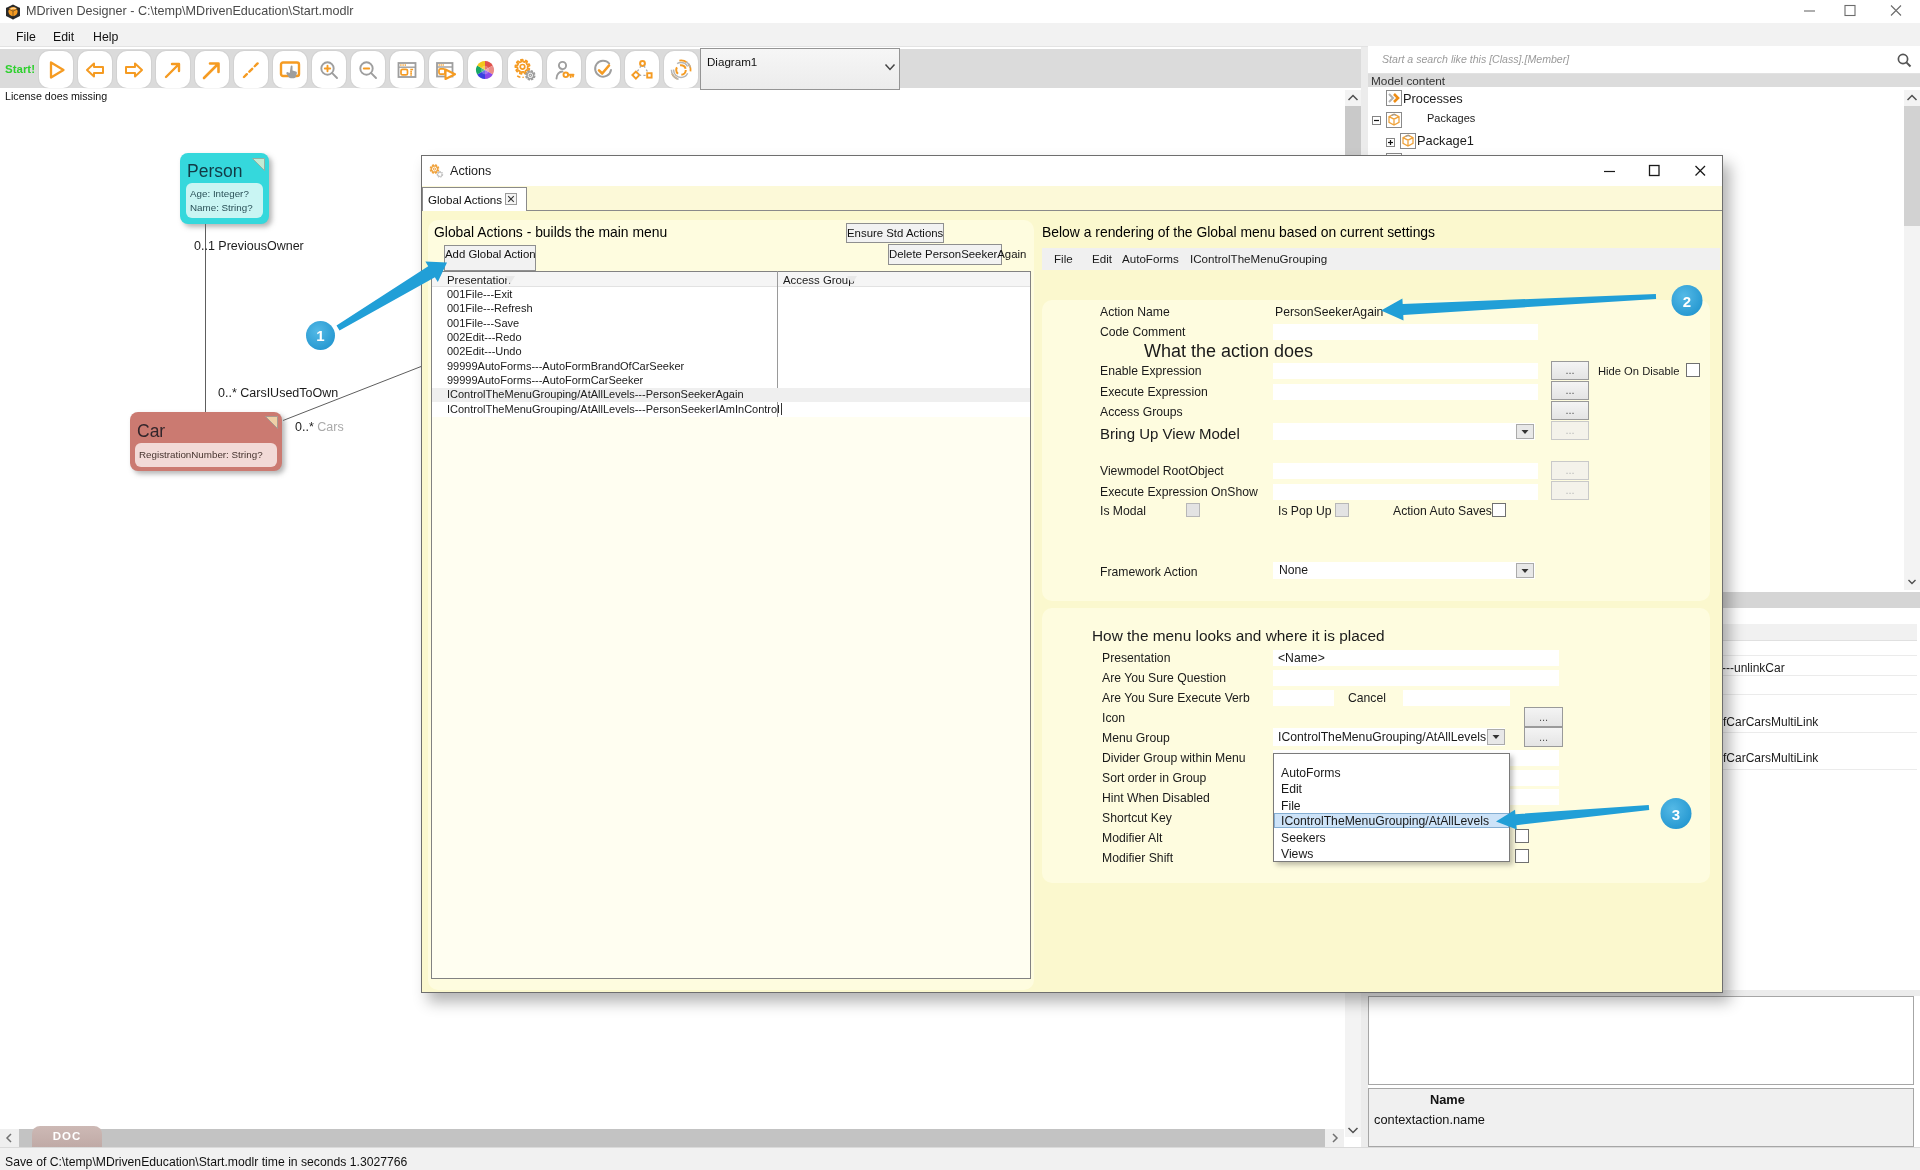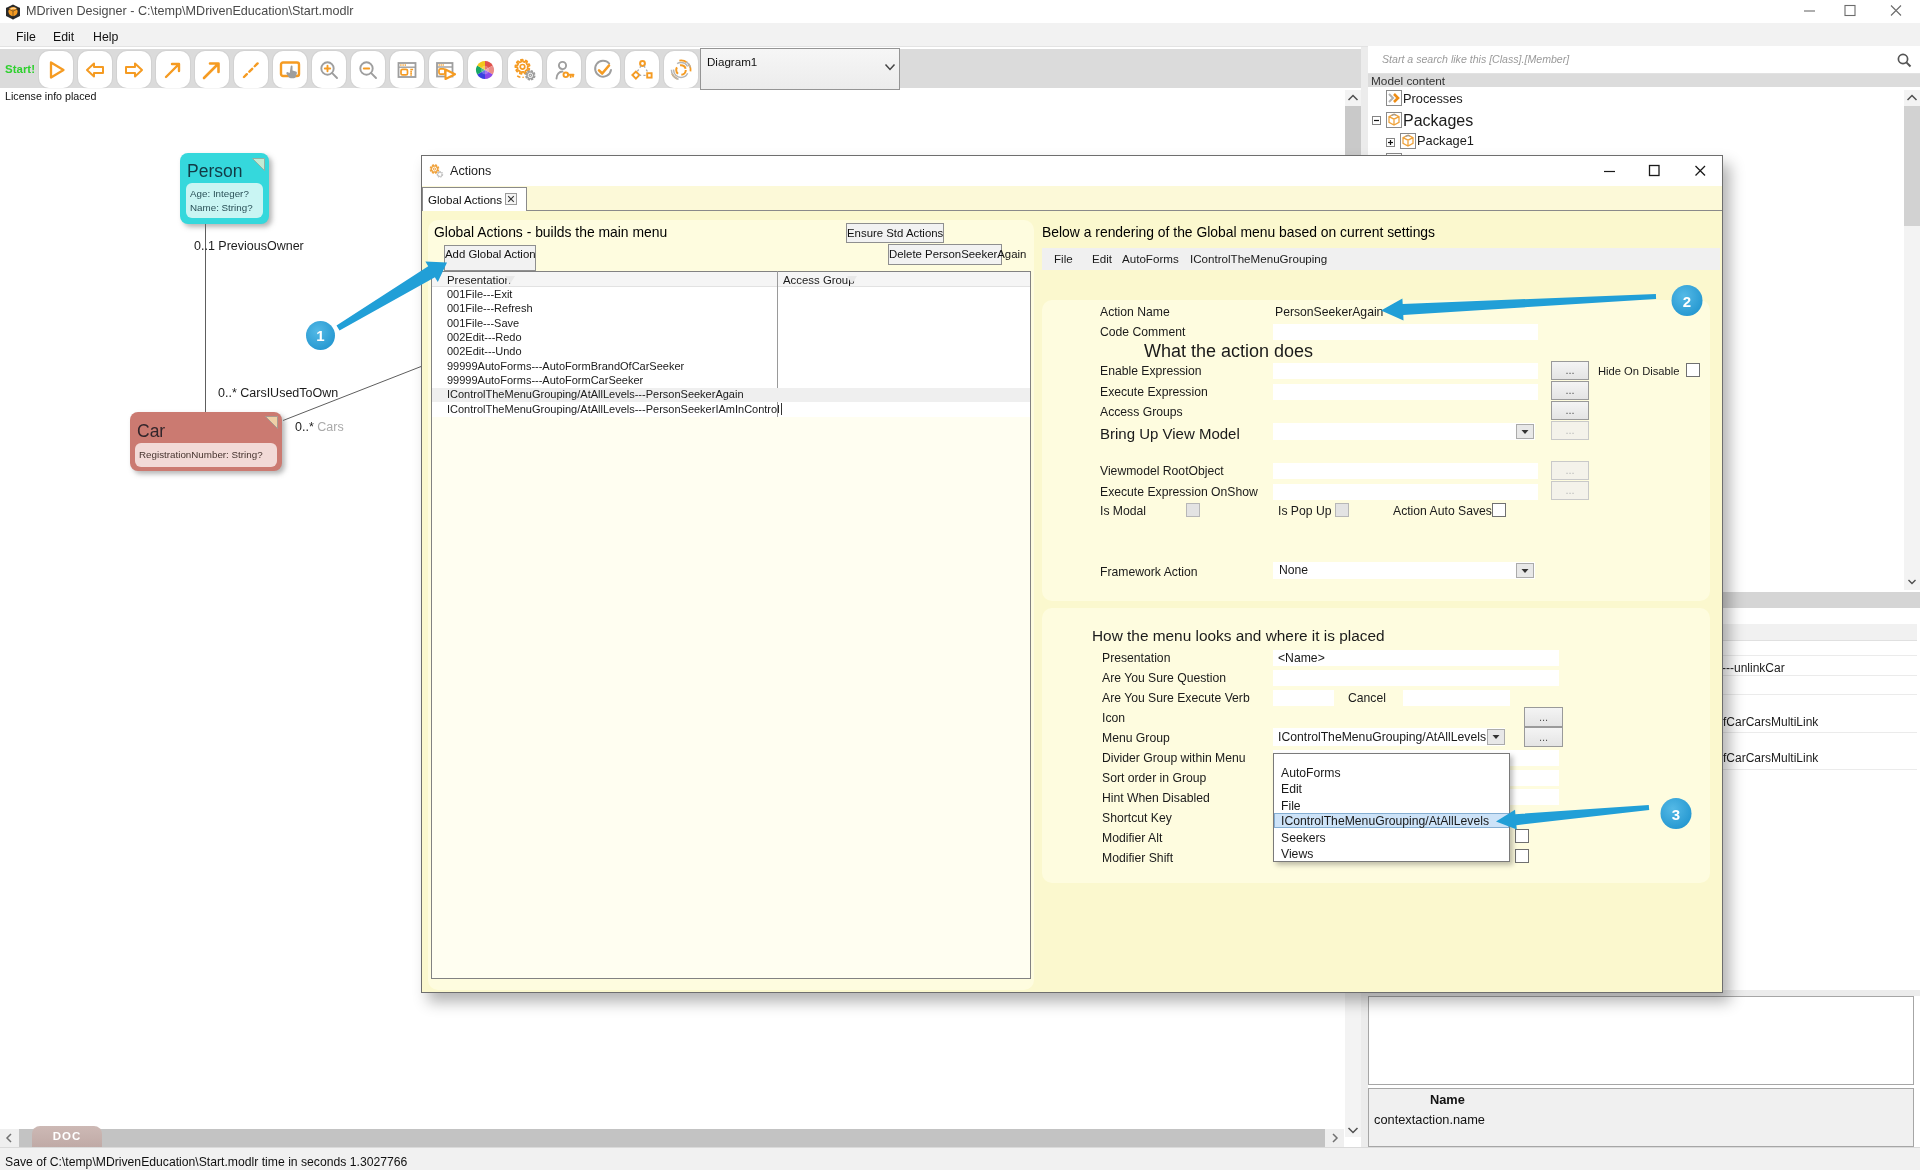--- a/index.html
+++ b/index.html
@@ -164,21 +164,21 @@
       <circle cx="12" cy="12" r="9.6" fill="none" stroke="#f59b22" stroke-width="1.7" stroke-dasharray="8 17" transform="rotate(-40 12 12)"></circle>
       <circle cx="12" cy="12" r="9.6" fill="none" stroke="#b5b5b5" stroke-width="1.5" stroke-dasharray="7 20" transform="rotate(140 12 12)"></circle>
     </svg>
   </div>
 
 <div class="a" style="left:700px;top:48px;width:200px;height:42px;background:linear-gradient(#f6f6f6,#ececec);border:1px solid #959595;"></div>
 <div class="a" style="left:707px;top:55px;font-size:11.6px;color:#111;">Diagram1</div>
 <svg class="a" style="left:884px;top:63px" width="12" height="9" viewBox="0 0 12 9">
     <path d="M1.5 1.5 L6 6.5 L10.5 1.5" fill="none" stroke="#444" stroke-width="1.5"></path>
   </svg>
-<div class="a" style="left:5px;top:90px;font-size:10.7px;color:#111;">License info placed</div>
+<div class="a" style="left:5px;top:90px;font-size:10.7px;color:#111;">License does missing</div>
 
 <svg class="a" style="left:0;top:0" width="500" height="500" viewBox="0 0 500 500">
  <line x1="205.5" y1="224" x2="205.5" y2="412" stroke="#5e5e5e" stroke-width="1"></line>
  <line x1="283" y1="420.5" x2="430" y2="363" stroke="#5e5e5e" stroke-width="1"></line>
 </svg>
 
 <div class="a" style="left:180px;top:153px;width:89px;height:71px;border-radius:8px;background:#35d8dc;box-shadow:3px 3px 5px rgba(110,110,110,0.5);"></div>
 <svg class="a" style="left:251px;top:157px" width="15" height="15" viewBox="0 0 15 15">
     <path d="M1.5 1.5 H13.5 V13.5 Z" fill="#c2ebd3" stroke="#93b0a4" stroke-width="1"></path>
   </svg>
@@ -242,21 +242,21 @@
 <div class="a" style="left:1403px;top:91px;font-size:12.8px;color:#1b1b1b;">Processes</div>
 <svg class="a" style="left:1372px;top:116px" width="9" height="9" viewBox="0 0 9 9">
     <rect x="0.5" y="0.5" width="8" height="8" fill="#fff" stroke="#848484"></rect>
     <line x1="2" y1="4.5" x2="7" y2="4.5" stroke="#111" stroke-width="1.2"></line>
   </svg>
 <svg class="a" style="left:1386px;top:112px" width="16" height="16" viewBox="0 0 16 16">
     <rect x="0.5" y="0.5" width="15" height="15" fill="#fff" stroke="#8a8a8a"></rect>
     <path d="M8 2.2 L13 4.7 L13 10.3 L8 13 L3 10.3 L3 4.7 Z M3 4.7 L8 7.2 L13 4.7 M8 7.2 L8 13" fill="none" stroke="#efa33c" stroke-width="1.3"></path>
     <path d="M5.5 3.5 a4 3 0 0 1 4.5 -0.5" fill="none" stroke="#9a9a9a" stroke-width="1.2"></path>
   </svg>
-<div class="a" style="left:1403px;top:112px;font-size:16px;color:#1b1b1b;">Packages</div>
+<div class="a" style="left:1403px;top:112px;font-size:11px;color:#1b1b1b;padding-left:24px;">Packages</div>
 <svg class="a" style="left:1386px;top:138px" width="9" height="9" viewBox="0 0 9 9">
     <rect x="0.5" y="0.5" width="8" height="8" fill="#fff" stroke="#848484"></rect>
     <line x1="2" y1="4.5" x2="7" y2="4.5" stroke="#111" stroke-width="1.2"></line>
     <line x1="4.5" y1="2" x2="4.5" y2="7" stroke="#111" stroke-width="1.2"></line>
   </svg>
 <svg class="a" style="left:1400px;top:133px" width="16" height="16" viewBox="0 0 16 16">
     <rect x="0.5" y="0.5" width="15" height="15" fill="#fff" stroke="#8a8a8a"></rect>
     <path d="M8 2.2 L13 4.7 L13 10.3 L8 13 L3 10.3 L3 4.7 Z M3 4.7 L8 7.2 L13 4.7 M8 7.2 L8 13" fill="none" stroke="#efa33c" stroke-width="1.3"></path>
     <path d="M5.5 3.5 a4 3 0 0 1 4.5 -0.5" fill="none" stroke="#9a9a9a" stroke-width="1.2"></path>
   </svg>

